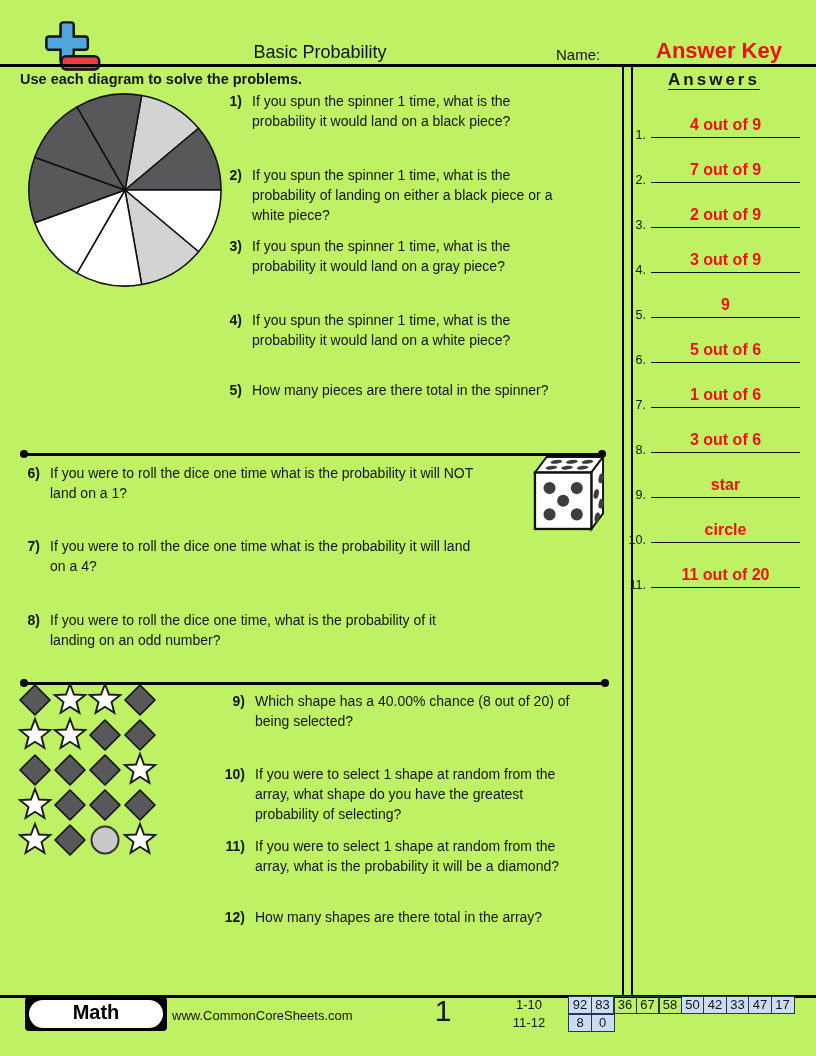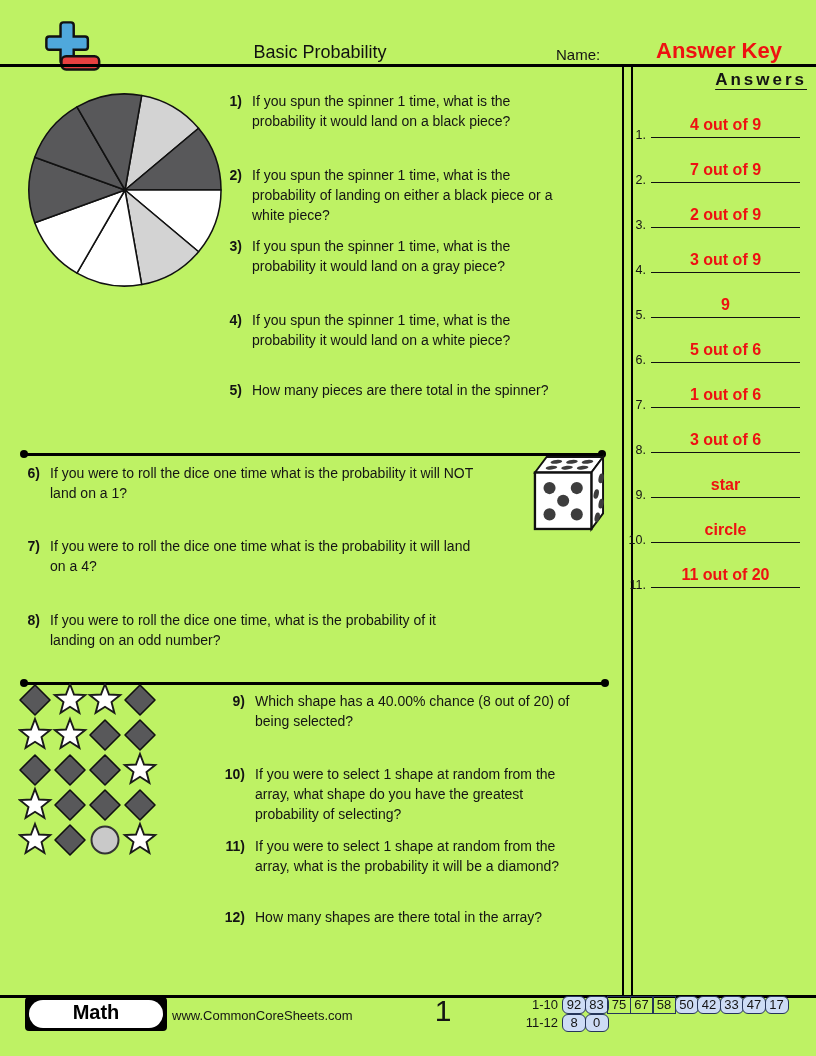--- a/index.html
+++ b/index.html
@@ -24,59 +24,60 @@
   .qa .qnum{width:32px;} .qa .qtext{width:340px;}
   .qb .qnum{width:24px;} .qb .qtext{width:492px;}
   .qc .qnum{width:39px;} .qc .qtext{width:350px;}
   
   .divider{position:absolute;height:2.5px;background:#000;}
   .divider .dot{position:absolute;top:-3px;width:8px;height:8px;border-radius:50%;background:#000;}
   .divider .dot.l{left:-2px;} .divider .dot.r{right:-2px;}
   
   #answers-sep{position:absolute;left:622px;top:67px;width:6.5px;height:930px;
                border-left:2px solid #000;border-right:2px solid #000;}
-  #answers-heading{position:absolute;left:621px;top:70px;width:186px;text-align:right;
+  #answers-heading{position:absolute;left:621px;top:70px;width:186px;text-align:center;
                    font-size:17px;font-weight:bold;letter-spacing:3px;
                    text-decoration:underline;text-underline-offset:4px;}
   .ans-row{position:absolute;left:625px;width:185px;height:34px;}
   .ans-num{position:absolute;left:0;bottom:-4px;width:21px;text-align:right;font-size:12.5px;}
   .ans-line{position:absolute;left:26px;right:10px;bottom:0;border-bottom:1.7px solid #111;
             text-align:center;}
   .ans-text{display:inline-block;color:var(--red);font-weight:bold;font-size:16px;
             line-height:22px;padding-bottom:1px;}
   
   #footer-rule{position:absolute;left:0;top:995px;width:816px;height:2.5px;background:#000;}
   #math-badge{position:absolute;left:25px;top:997px;width:142px;height:34px;background:#000;border-radius:4px;}
   #math-badge .pill{position:absolute;left:4px;top:3px;right:4px;bottom:3px;background:#fff;border-radius:14px;}
   #math-badge .txt{position:absolute;left:0;right:0;top:4px;text-align:center;
                    font-size:20px;font-weight:bold;color:#000;}
   #site-url{position:absolute;left:172px;top:1008px;font-size:13px;}
   #page-number{position:absolute;left:428px;top:994px;width:30px;text-align:center;font-size:30px;}
   #score-table{position:absolute;left:500px;top:996px;font-size:13px;}
   .score-row{display:flex;height:18px;}
-  .score-label{width:58px;text-align:right;padding-right:4px;line-height:18px;}
+  .score-label{width:58px;text-align:center;padding-right:10px;line-height:18px;}
   .score-cell{box-sizing:border-box;width:24px;height:18px;margin-left:-1.5px;
               border:1.5px solid var(--cellborder);text-align:center;line-height:15px;}
-  .score-cell.shaded{background:var(--shade);border-radius:6px;}
+  .score-cell.shaded{background:var(--shade);}
   .score-cell.first{margin-left:0;}
   svg{display:block;}
 </style>
 </head>
 <body>
 
 <div id="page">
 
   <svg id="logo" style="position:absolute;left:36px;top:16px;" width="66" height="58" viewBox="0 0 70 60">
     <path d="M26,9 a3,3 0 0 1 3,-3 h8 a3,3 0 0 1 3,3 v12 h12 a3,3 0 0 1 3,3 v8 a3,3 0 0 1 -3,3 h-12 v12 a3,3 0 0 1 -3,3 h-8 a3,3 0 0 1 -3,-3 v-12 h-12 a3,3 0 0 1 -3,-3 v-8 a3,3 0 0 1 3,-3 h12 z" fill="#4fa8dc" stroke="#111" stroke-width="2.6"></path>
     <rect x="27" y="42" width="40" height="14" rx="5" fill="#e84040" stroke="#111" stroke-width="2.6"></rect>
   </svg>
   <div id="page-title">Basic Probability</div>
   <div id="name-label">Name:</div>
   <div id="answer-key">Answer Key</div>
   <div class="hdr-rule"></div>
+  <div id="instructions">Use each diagram to solve the problems.</div>
 
   <svg id="spinner-svg" style="position:absolute;left:28px;top:93px;" width="194" height="194" viewBox="-101 -101 202 202">
       <path d="M0,0 L17.36,-98.48 A100,100 0 0 1 76.60,-64.28 Z" fill="#d3d3d3" stroke="#111" stroke-width="1.6" stroke-linejoin="round"></path>
       <path d="M0,0 L76.60,-64.28 A100,100 0 0 1 100.00,-0.00 Z" fill="#58585a" stroke="#111" stroke-width="1.6" stroke-linejoin="round"></path>
       <path d="M0,0 L100.00,-0.00 A100,100 0 0 1 76.60,64.28 Z" fill="#ffffff" stroke="#111" stroke-width="1.6" stroke-linejoin="round"></path>
       <path d="M0,0 L76.60,64.28 A100,100 0 0 1 17.36,98.48 Z" fill="#d3d3d3" stroke="#111" stroke-width="1.6" stroke-linejoin="round"></path>
       <path d="M0,0 L17.36,98.48 A100,100 0 0 1 -50.00,86.60 Z" fill="#ffffff" stroke="#111" stroke-width="1.6" stroke-linejoin="round"></path>
       <path d="M0,0 L-50.00,86.60 A100,100 0 0 1 -93.97,34.20 Z" fill="#ffffff" stroke="#111" stroke-width="1.6" stroke-linejoin="round"></path>
       <path d="M0,0 L-93.97,34.20 A100,100 0 0 1 -93.97,-34.20 Z" fill="#58585a" stroke="#111" stroke-width="1.6" stroke-linejoin="round"></path>
       <path d="M0,0 L-93.97,-34.20 A100,100 0 0 1 -50.00,-86.60 Z" fill="#58585a" stroke="#111" stroke-width="1.6" stroke-linejoin="round"></path>
@@ -257,21 +258,21 @@
     <div class="pill"></div>
     <div class="txt">Math</div>
   </div>
   <div id="site-url">www.CommonCoreSheets.com</div>
   <div id="page-number">1</div>
   <div id="score-table">
       <div class="score-row">
         <div class="score-label">1-10</div>
         <div class="score-cell shaded first">92</div>
         <div class="score-cell shaded">83</div>
-        <div class="score-cell">75</div>
+        <div class="score-cell">36</div>
         <div class="score-cell">67</div>
         <div class="score-cell">58</div>
         <div class="score-cell shaded">50</div>
         <div class="score-cell shaded">42</div>
         <div class="score-cell shaded">33</div>
         <div class="score-cell shaded">47</div>
         <div class="score-cell shaded">17</div>
       </div>
       <div class="score-row">
         <div class="score-label">11-12</div>

